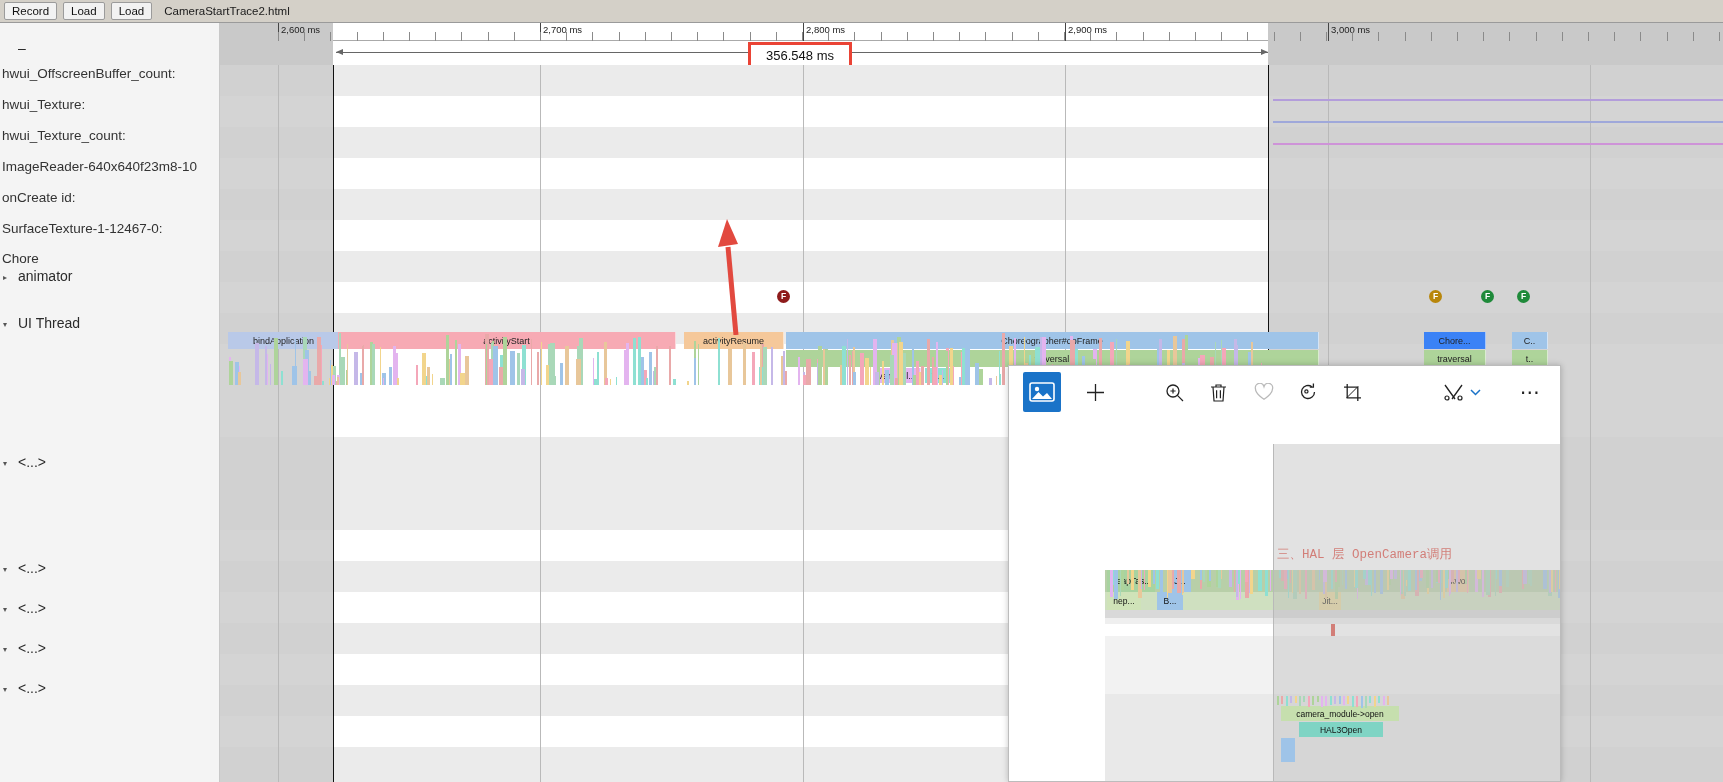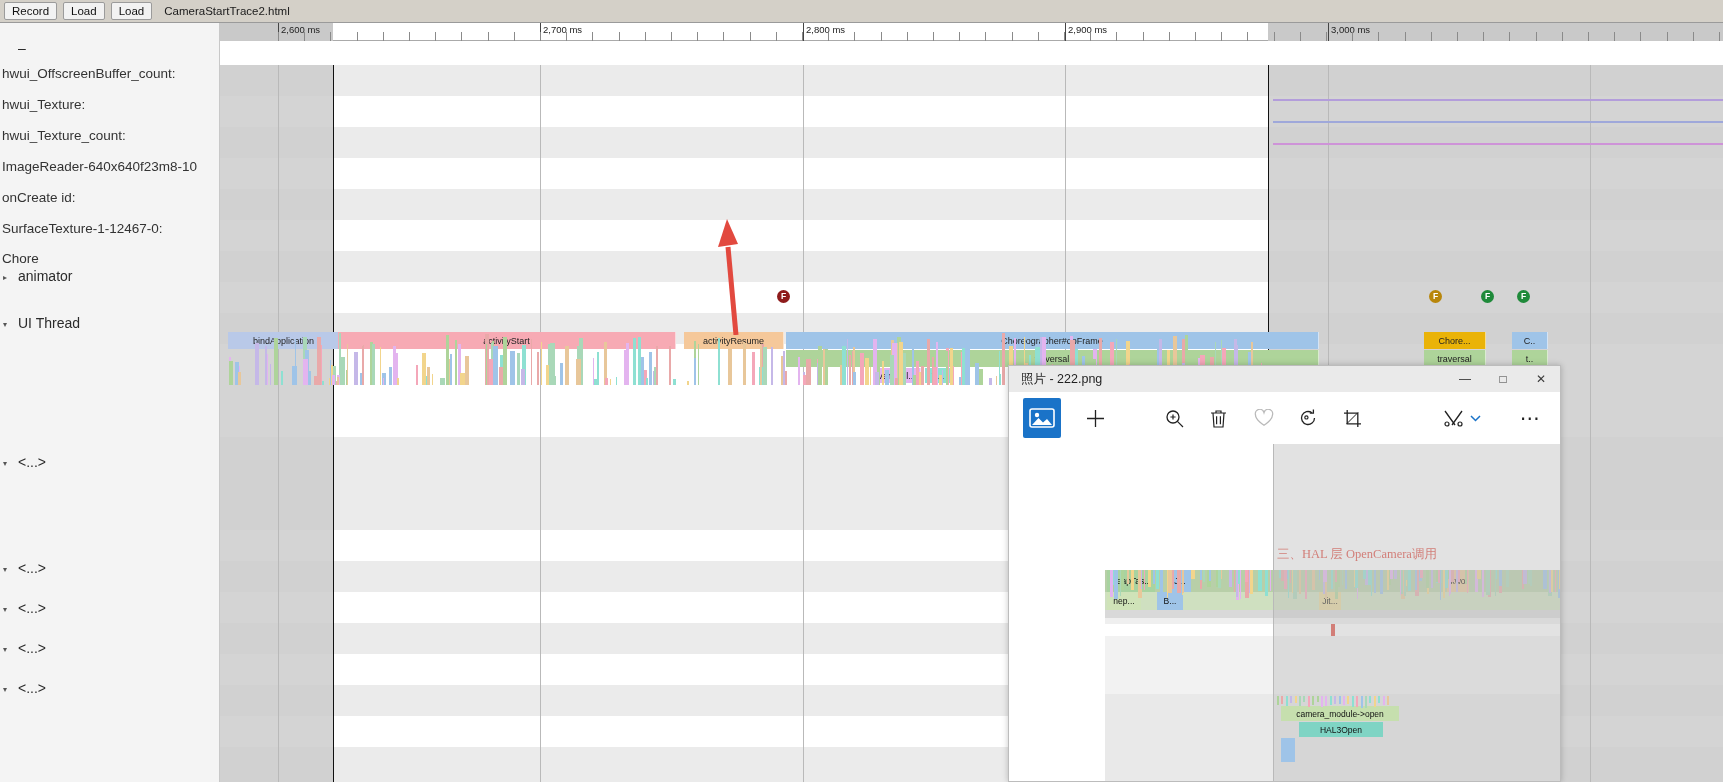--- a/index.html
+++ b/index.html
@@ -119,21 +119,21 @@
   #blue-tile {
     width:64px; height:40px; background:#1a73c8; border-radius:2px;
     display:flex; align-items:center; justify-content:center;
   }
   .ptb-ico { width:52px; height:40px; display:flex; align-items:center; justify-content:center; color:#202020; }
   #photo-canvas { position:absolute; left:0; top:78px; width:553px; height:339px; background:#fff; overflow:hidden; }
   .pshade { position:absolute; background:#cfcfcf; }
   .pvline { position:absolute; background:#b4b4b4; width:1px; }
   #hal-anno {
     position:absolute; color:#e2493f; font-size:12.5px;
-    font-family:Liberation Serif, serif; white-space:nowrap;text-align:center;
+    font-family:Liberation Mono, monospace; white-space:nowrap;text-align:center;
   }
   #redbox { position:absolute; border:3px solid #ea4335; }
   .pslice { position:absolute; font-size:8.5px; color:#111; display:flex; align-items:center; justify-content:center; white-space:nowrap; overflow:hidden; }
   #watermark { position:absolute; font-size:10px; color:#b9b9c4; white-space:nowrap; }
 </style>
 </head>
 <body>
 
 <div id="toolbar">
   <div class="tb-btn">Record</div>
@@ -226,20 +226,26 @@
       <div class="rtick" style="left: 1316px;"></div>
       <div class="rtick" style="left: 1342px;"></div>
       <div class="rtick" style="left: 1368px;"></div>
       <div class="rtick" style="left: 1394px;"></div>
       <div class="rtick" style="left: 1420px;"></div>
       <div class="rtick" style="left: 1447px;"></div>
       <div class="rtick" style="left: 1473px;"></div>
       <div class="rtick" style="left: 1499px;"></div>
     </div>
 
+  <div id="selrow">
+    <div id="arrowline" style="left: 116px; width: 932px;"></div>
+    <div id="selbox" style="left: 528px; width: 104px;">356.548 ms</div>
+  <div class="selshade" style="left: 0px; width: 113px;"></div>
+      <div class="selshade" style="left: 1048px; width: 455px;"></div>
+    </div>
 
   <div id="body">
       <div class="stripe" style="top: 0px; height: 31px;"></div>
       <div class="stripe" style="top: 62px; height: 31px;"></div>
       <div class="stripe" style="top: 124px; height: 31px;"></div>
       <div class="stripe" style="top: 186px; height: 31px;"></div>
       <div class="stripe" style="top: 248px; height: 31px;"></div>
       <div class="stripe" style="top: 372px; height: 62px;"></div>
       <div class="stripe" style="top: 434px; height: 31px;"></div>
       <div class="stripe" style="top: 496px; height: 31px;"></div>
@@ -257,21 +263,21 @@
       <div class="darkline" style="left: 113px;"></div>
       <div class="darkline" style="left: 1048px;"></div>
       <div class="fdot" style="left: 557px; top: 225px; background: rgb(142, 27, 27);">F</div>
       <div class="fdot" style="left: 1209px; top: 225px; background: rgb(184, 134, 11);">F</div>
       <div class="fdot" style="left: 1261px; top: 225px; background: rgb(31, 138, 58);">F</div>
       <div class="fdot" style="left: 1297px; top: 225px; background: rgb(31, 138, 58);">F</div>
       <div class="slice" style="left: 8px; top: 267px; width: 112px; height: 17px; background: rgb(185, 201, 232);">bindApplication</div>
       <div class="slice" style="left: 118px; top: 267px; width: 338px; height: 17px; background: rgb(247, 170, 180);">activityStart</div>
       <div class="slice" style="left: 464px; top: 267px; width: 100px; height: 17px; background: rgb(245, 200, 154);">activityResume</div>
       <div class="slice" style="left: 566px; top: 267px; width: 533px; height: 17px; background: rgb(159, 196, 232);">Choreographer#doFrame</div>
-      <div class="slice" style="left: 1204px; top: 267px; width: 62px; height: 17px; background: #eab308;">Chore...</div>
+      <div class="slice" style="left: 1204px; top: 267px; width: 62px; height: 17px; background: #3b82f6;">Chore...</div>
       <div class="slice" style="left: 1292px; top: 267px; width: 36px; height: 17px; background: rgb(159, 196, 232);">C..</div>
       <div class="slice" style="left: 566px; top: 285px; width: 533px; height: 17px; background: rgb(174, 212, 154);">traversal</div>
       <div class="slice" style="left: 1204px; top: 285px; width: 62px; height: 17px; background: rgb(174, 212, 154);">traversal</div>
       <div class="slice" style="left: 1292px; top: 285px; width: 36px; height: 17px; background: rgb(174, 212, 154);">t..</div>
       <div class="slice" style="left: 653px; top: 303px; width: 48px; height: 15px; background: rgb(227, 180, 239);">VerifyCl...</div>
       <div class="slice" style="left: 705px; top: 303px; width: 27px; height: 15px; background: rgb(142, 224, 210);">V...</div>
       <div class="tinybar" style="left: 628.9px; top: 290px; width: 2.2px; height: 30px; background: rgb(233, 169, 169);"></div>
       <div class="tinybar" style="left: 707.1px; top: 274.2px; width: 3.1px; height: 45.8px; background: rgb(233, 169, 169);"></div>
       <div class="tinybar" style="left: 85.5px; top: 305.9px; width: 5px; height: 14.1px; background: rgb(159, 196, 232);"></div>
       <div class="tinybar" style="left: 1040.5px; top: 297.6px; width: 1.2px; height: 22.4px; background: rgb(244, 167, 185);"></div>
@@ -535,28 +541,20 @@
       <div class="tinybar" style="left: 1053px; top: 56px; width: 450px; height: 1.5px; background: rgb(159, 168, 218);"></div>
       <div class="tinybar" style="left: 1053px; top: 78px; width: 450px; height: 1.5px; background: rgb(206, 147, 216);"></div>
       <svg class="arrowup" width="30" height="118" viewBox="0 0 30 118" style="left: 495px; top: 152px;">
         <path d="M21 118 L13 30" stroke="#e2493f" stroke-width="5" fill="none"></path>
         <path d="M12 2 L3 30 L23 27 Z" fill="#e2493f"></path>
       </svg>
     </div>
 </div>
 
 <div id="photo">
-  <div id="photo-title">
-    <span>照片 - 222.png</span>
-    <div id="win-ctrls">
-      <div class="wc">—</div>
-      <div class="wc">□</div>
-      <div class="wc">✕</div>
-    </div>
-  </div>
 
   <div id="photo-toolbar">
     <div id="blue-tile">
       <svg width="26" height="20" viewBox="0 0 26 20" fill="none">
         <rect x="1" y="1" width="24" height="18" rx="2" stroke="#fff" stroke-width="1.6"></rect>
         <circle cx="8" cy="7" r="2.2" fill="#fff"></circle>
         <path d="M3 17l6.5-7 4.5 4.5L18 11l5 6z" fill="#fff"></path>
       </svg>
     </div>
     <div class="ptb-ico" style="margin-left:20px">

